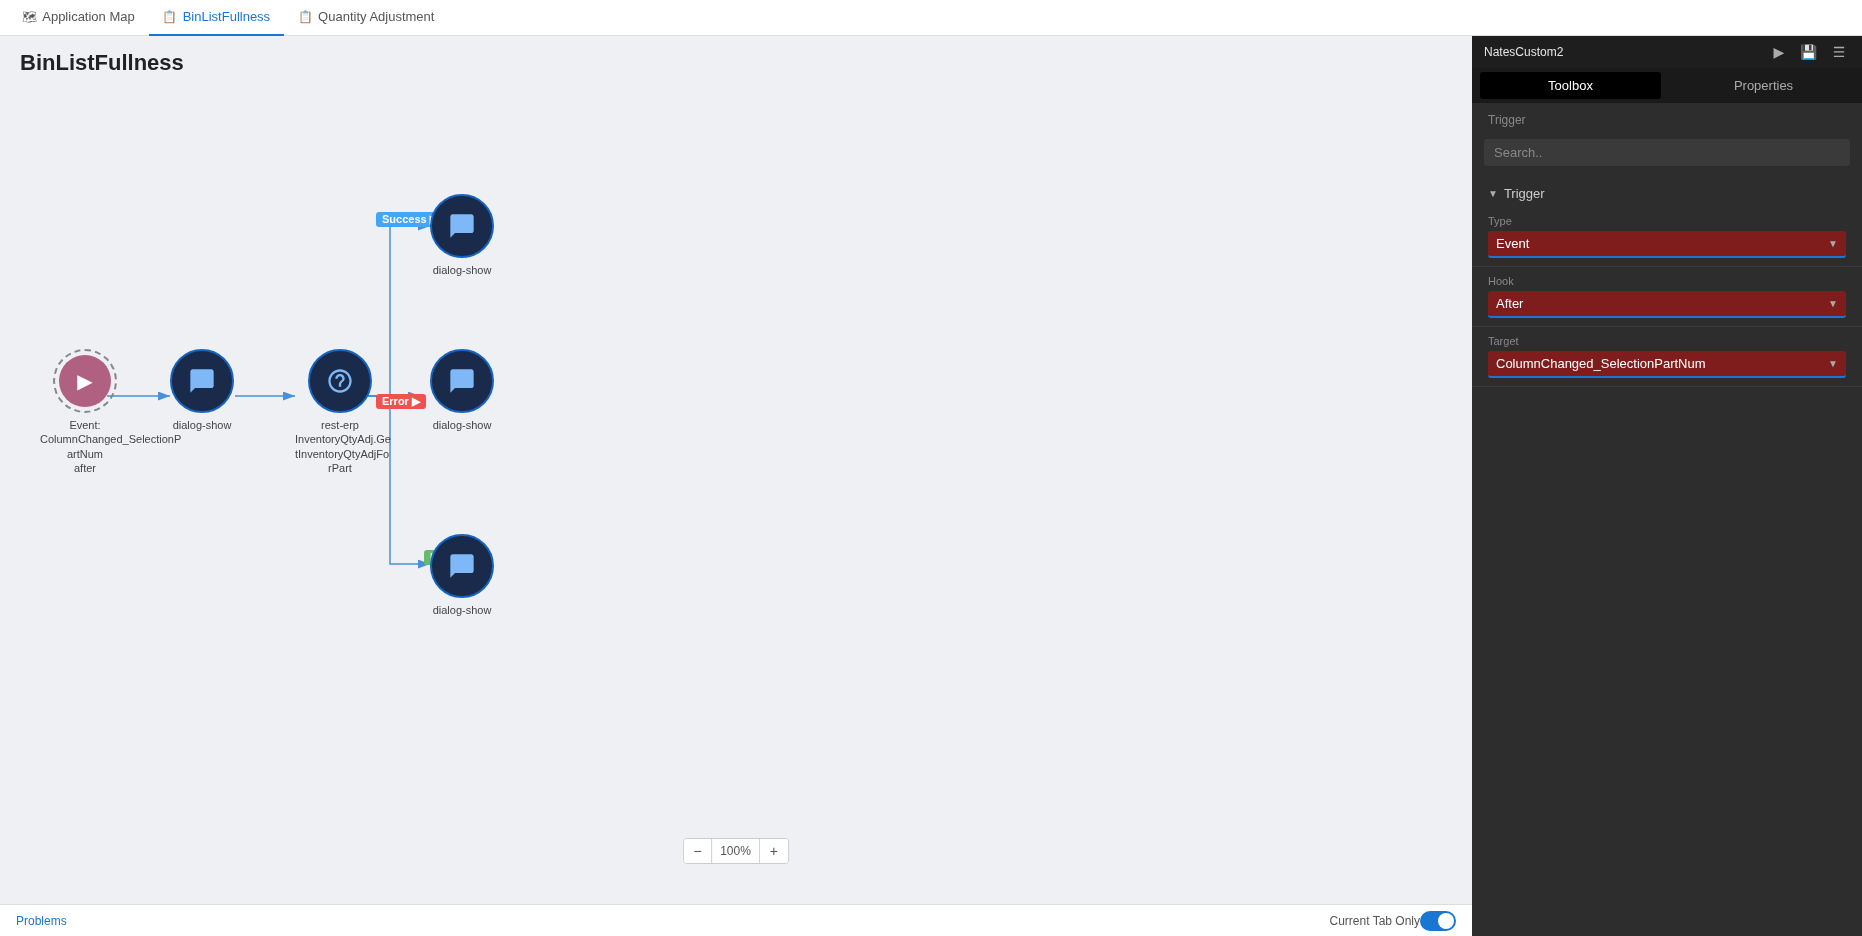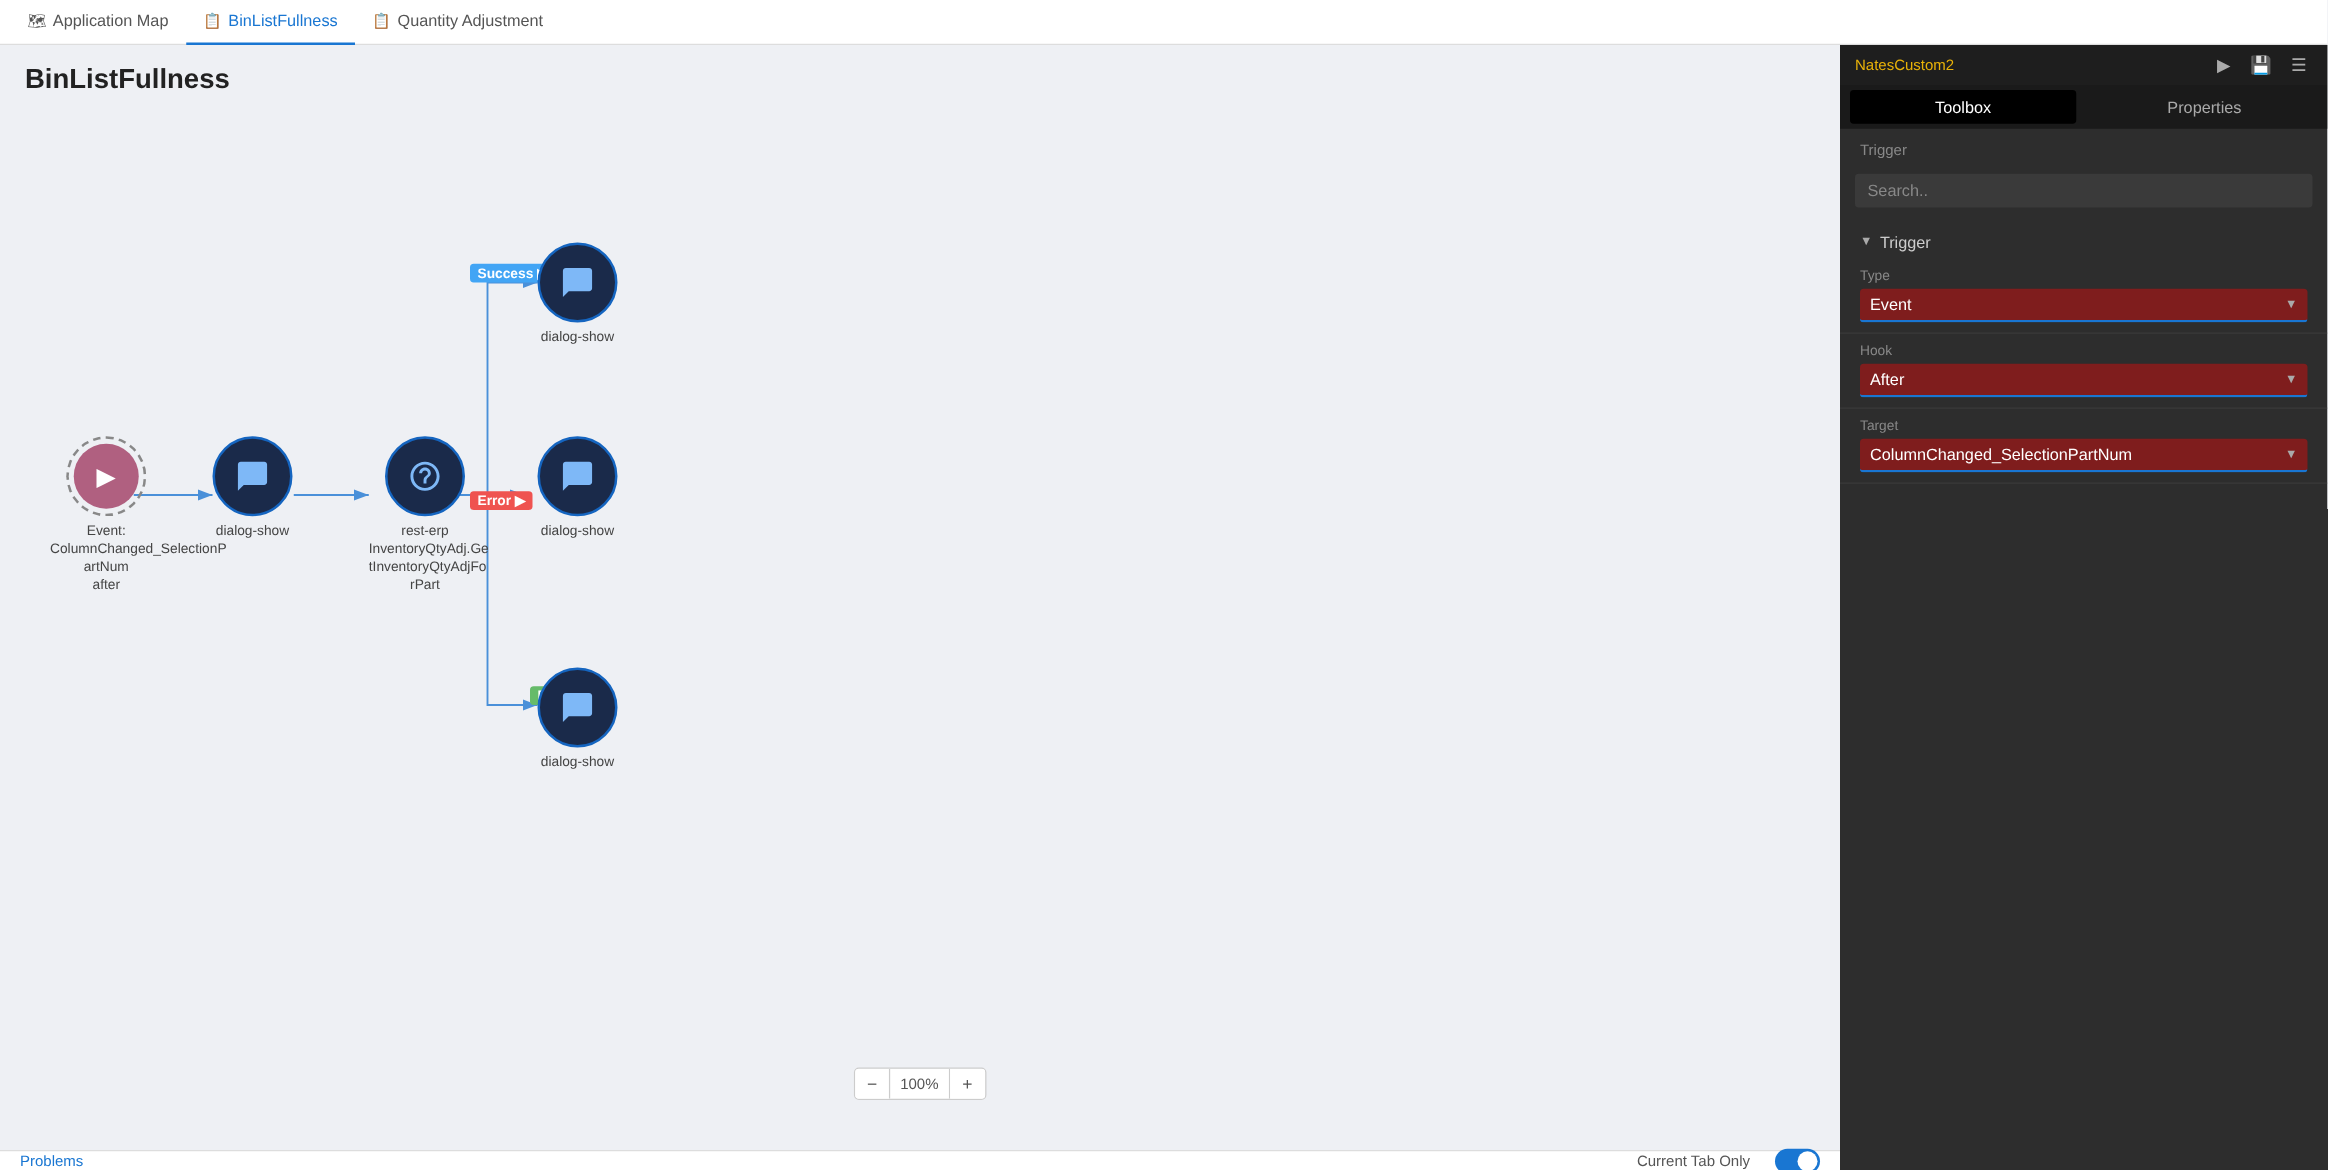--- a/index.html
+++ b/index.html
@@ -49,29 +49,29 @@
     }
     .canvas {
       flex: 1;
       position: relative;
     }
 
     
     .status-bar {
       background: #fff;
       border-top: 1px solid #ddd;
-      height: 16px;
+      height: 32px;
       display: flex;
       align-items: center;
       justify-content: space-between;
       padding: 0 16px;
       font-size: 12px;
     }
     .status-left { color: #1976d2; font-weight: 500; cursor: pointer; }
-    .status-right { display: flex; align-items: center; gap: 20px; color: #555; }
+    .status-right { display: flex; align-items: center; gap: 0; color: #555; }
     .toggle {
       width: 36px; height: 20px; background: #1976d2; border-radius: 10px;
       position: relative; cursor: pointer;
     }
     .toggle::after {
       content: '';
       width: 16px; height: 16px; background: white; border-radius: 50%;
       position: absolute; right: 2px; top: 2px;
     }
 
@@ -110,21 +110,21 @@
     }
     .panel-topbar {
       background: #1e1e1e;
       padding: 4px 12px;
       display: flex;
       align-items: center;
       justify-content: space-between;
       min-height: 32px;
     }
     .panel-title-text {
-      color: #eab308;
+      color: #e5e5e5;
       font-size: 12px;
     }
     .panel-actions {
       display: flex; gap: 8px; align-items: center;
     }
     .panel-action-btn {
       width: 22px; height: 22px; display: flex; align-items: center; justify-content: center;
       color: #aaa; cursor: pointer; font-size: 14px;
     }
 

